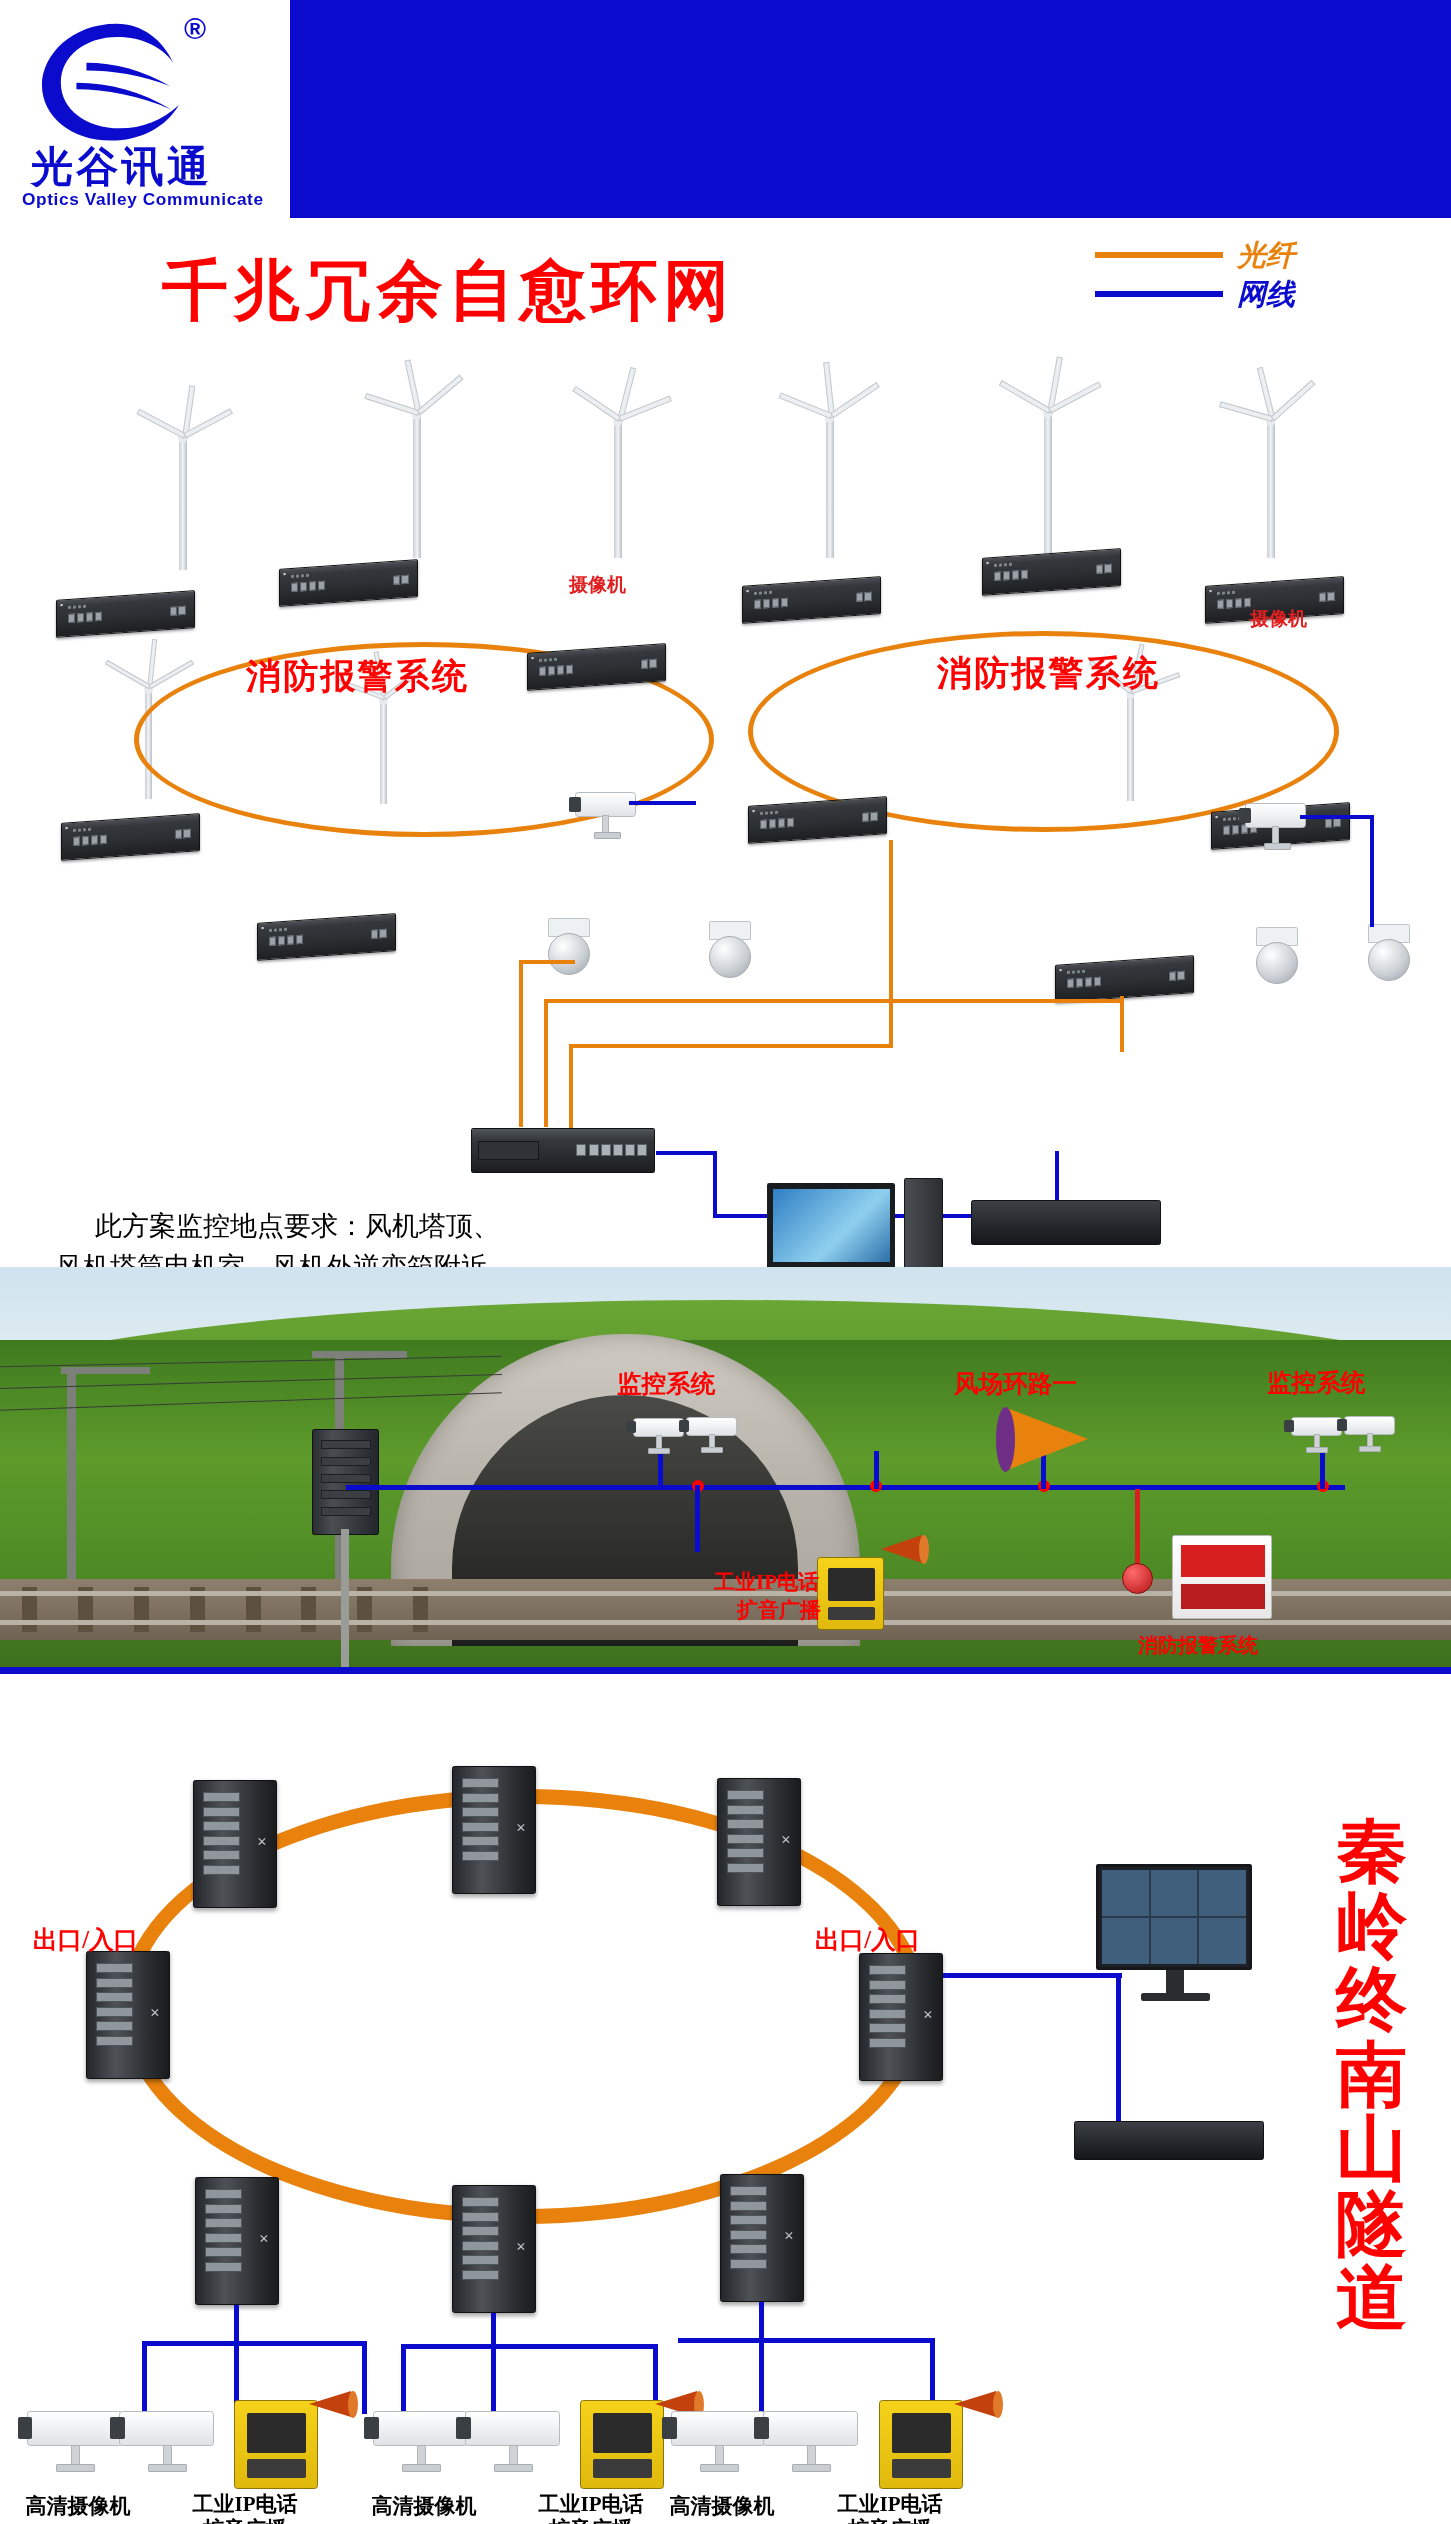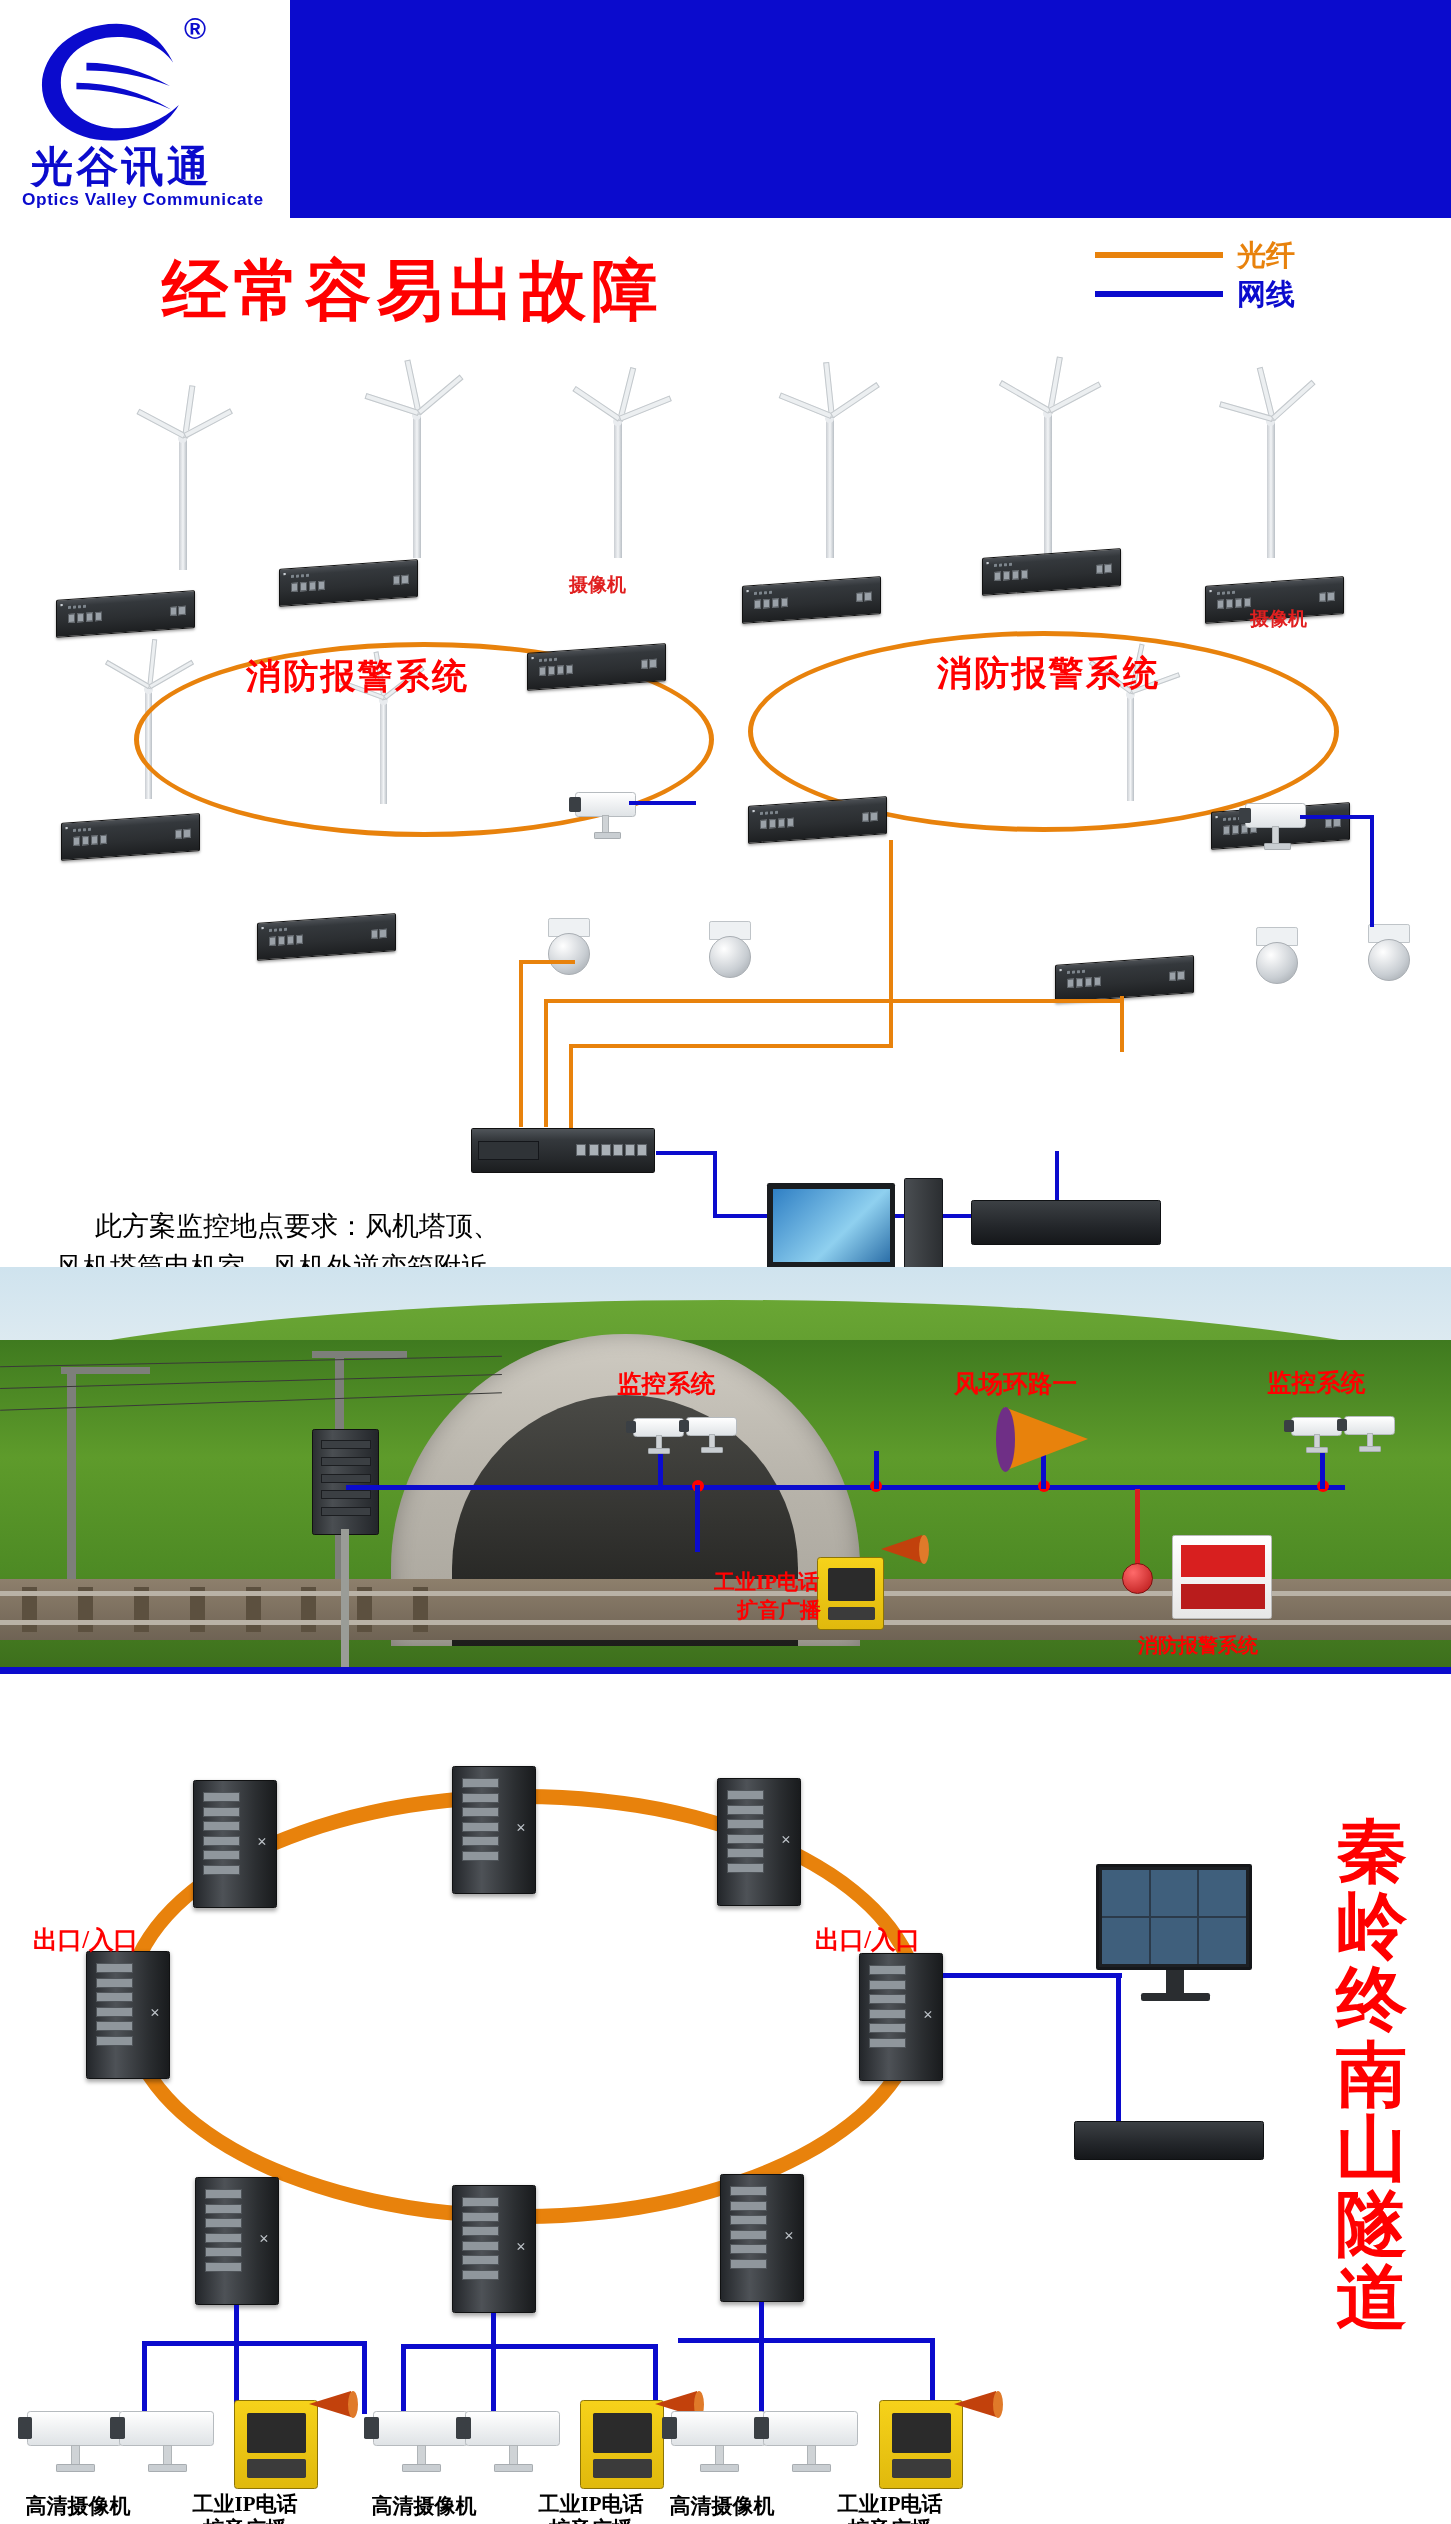--- a/index.html
+++ b/index.html
@@ -45,21 +45,21 @@
   
   .sec1 { position:absolute; left:0; top:218px; width:1452px; height:1049px; background:#fff; }
 
   .title-wind {
     position:absolute; left:162px; top:28px;
     font-size:66px; font-weight:bold; color:#ff0000;
     font-family:"Liberation Serif", serif; letter-spacing:5.6px;
   }
 
   .legend { position:absolute; right:67px; top:19.5px; width:290px; }
-  .legend-row { position:relative; height:39px; }
+  .legend-row { position:relative; height:39px;font-style:italic; }
   .legend-line { position:absolute; left:0; top:14.5px; width:128px; height:5.6px; }
   .legend-line.fiber { background:#e8820c; }
   .legend-line.net { background:#0b0bcd; }
   .legend-label { position:absolute; left:142px; top:-1.1px; font-size:29px; font-weight:bold; color:#e8820c; font-family:"Liberation Serif",serif;}
   .legend-label.net { color:#0b0bcd; }
 
   
   .ring {
     position:absolute; border:5px solid #e8820c; border-radius:50%;
   }
@@ -255,21 +255,21 @@
         <path d="M78 130 C130 130 192 142 248 166 C196 134 138 118 78 118 Z" fill="#0b0bcd"></path>
       </svg>
       <div class="logo-reg">®</div>
       <div class="logo-cn">光谷讯通</div>
       <div class="logo-en">Optics Valley Communicate</div>
     </div>
   </div>
 
   <div class="sec1">
 
-    <div class="title-wind">经常容易出故障</div>
+    <div class="title-wind">千兆冗余自愈环网</div>
 
     <div class="legend">
       <div class="legend-row">
         <div class="legend-line fiber"></div>
         <div class="legend-label">光纤</div>
       </div>
       <div class="legend-row">
         <div class="legend-line net"></div>
         <div class="legend-label net">网线</div>
       </div>

